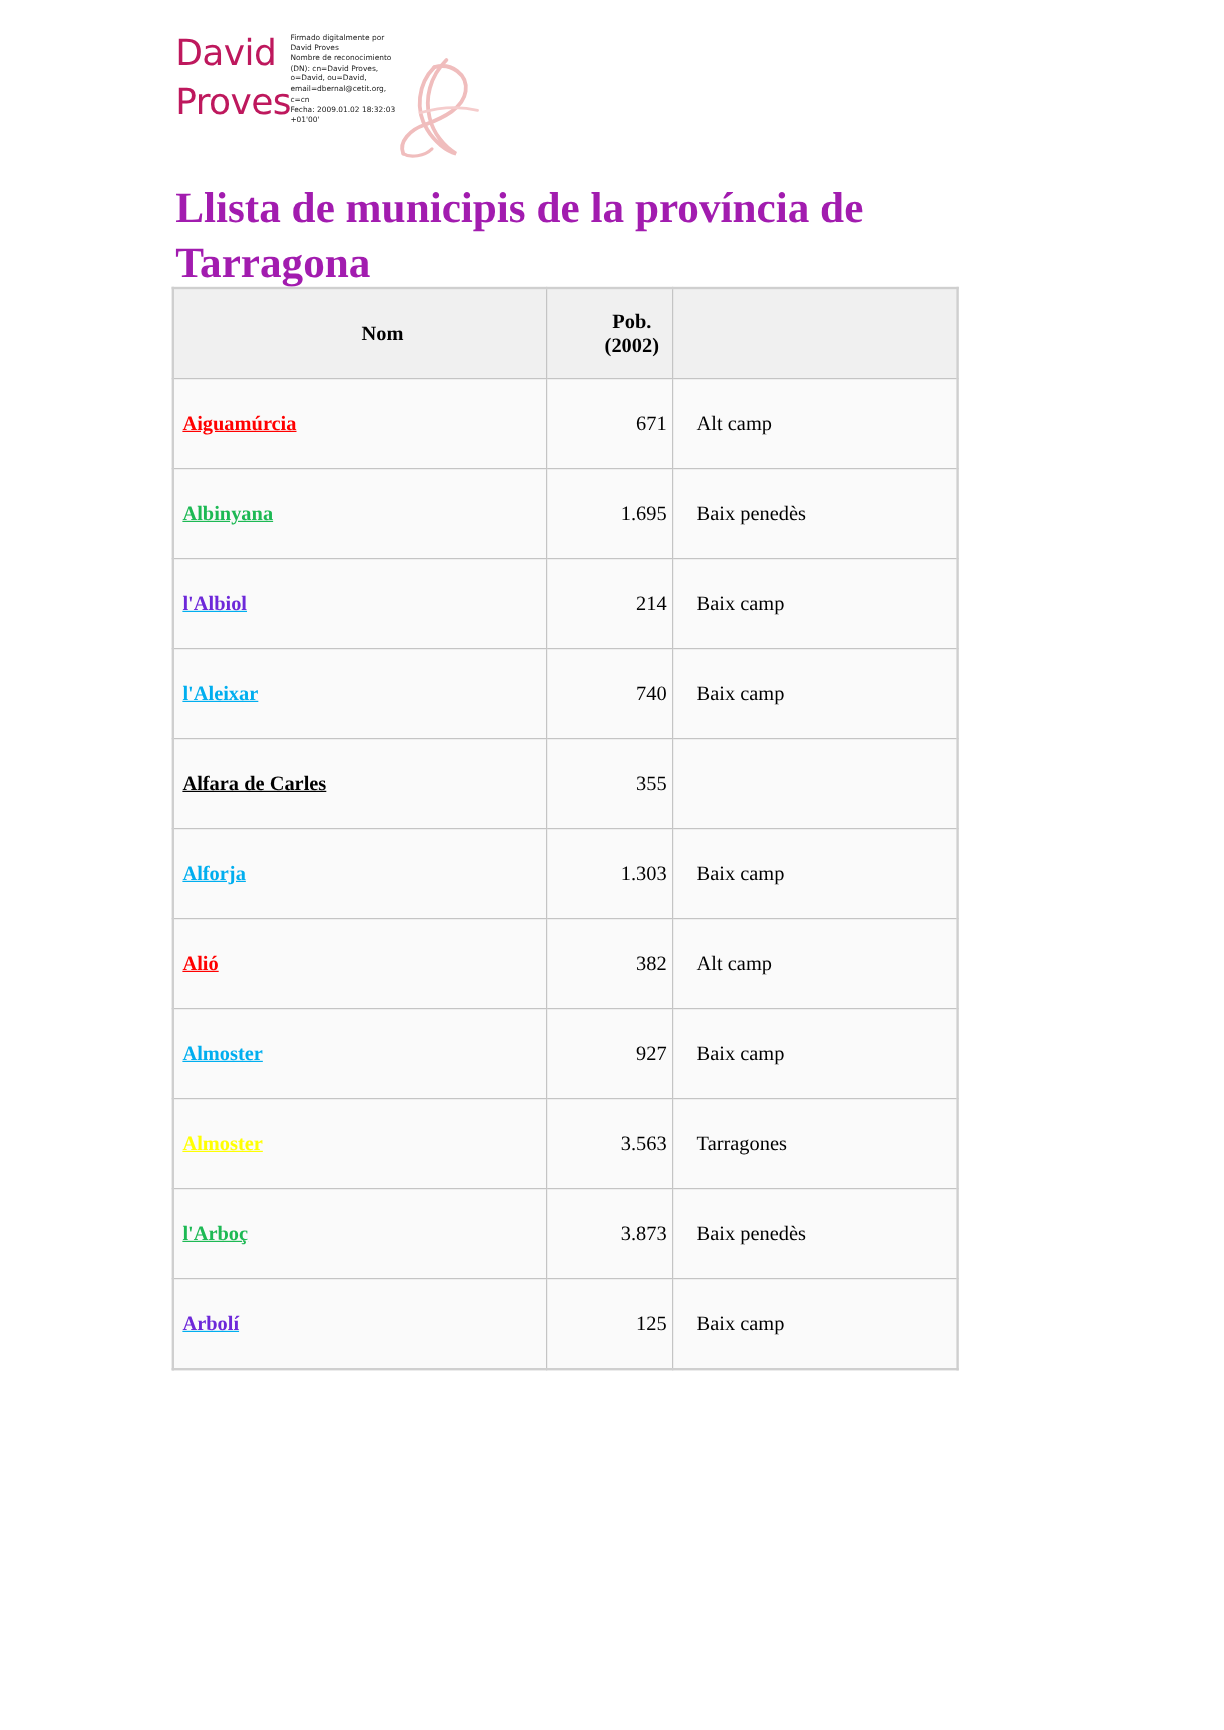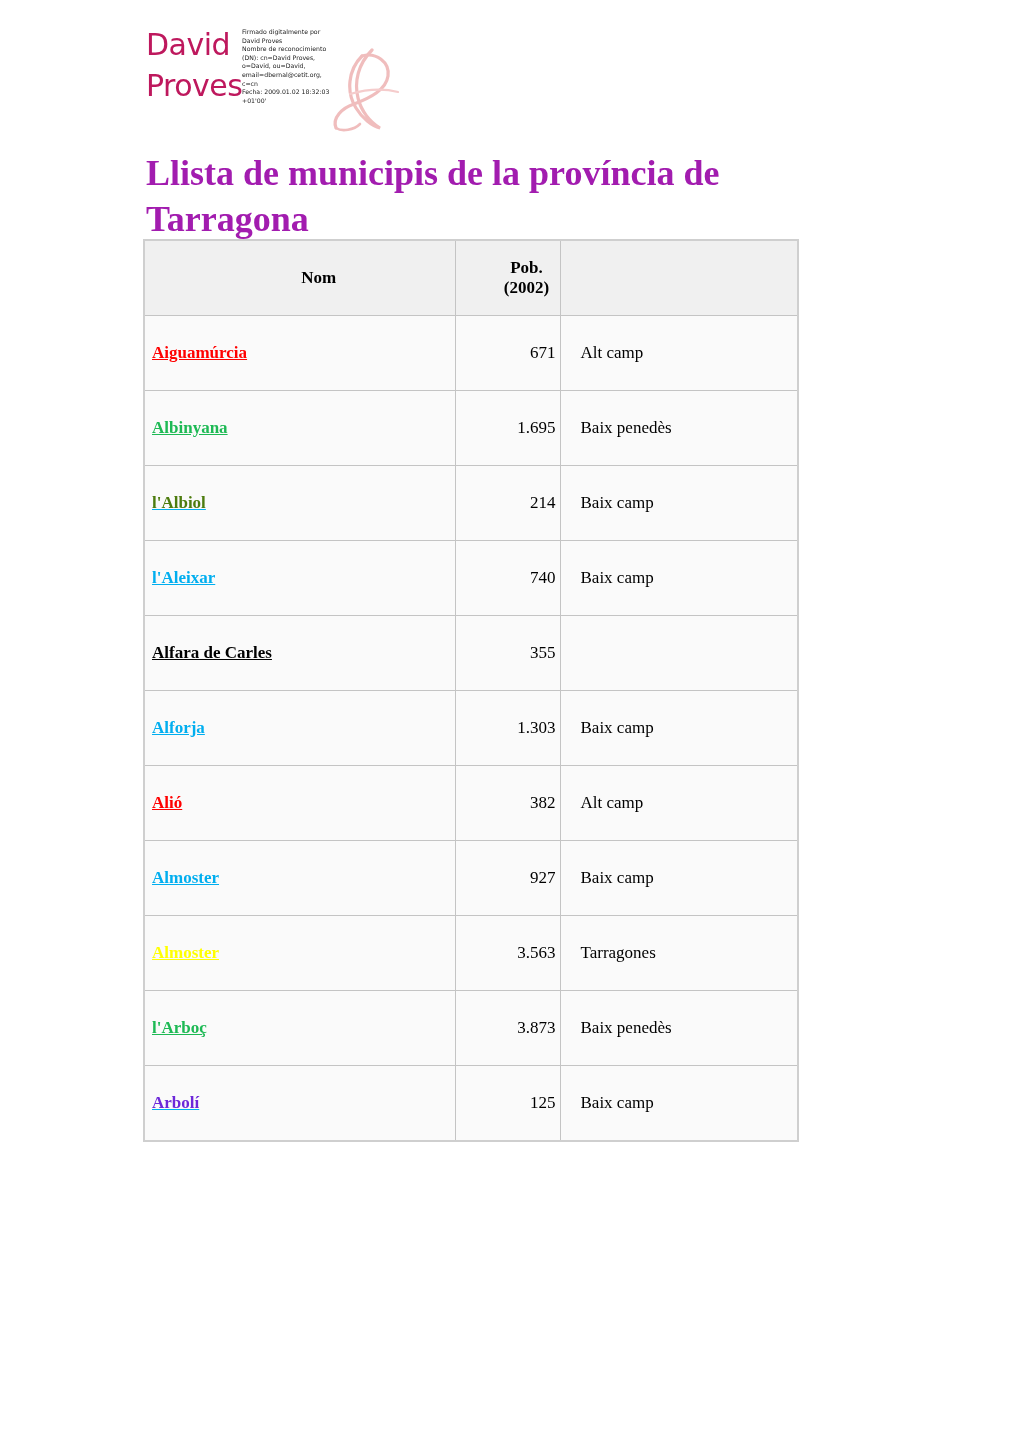--- a/index.html
+++ b/index.html
@@ -165,21 +165,21 @@
         <td class="cell-nom"><span class="muni-link" style="color: rgb(255, 0, 0); text-decoration-color: rgb(255, 0, 0);">Aiguamúrcia</span></td>
         <td class="cell-pob">671</td>
         <td class="cell-com">Alt camp</td>
       </tr>
       <tr>
         <td class="cell-nom"><span class="muni-link" style="color: rgb(29, 185, 84); text-decoration-color: rgb(29, 185, 84);">Albinyana</span></td>
         <td class="cell-pob">1.695</td>
         <td class="cell-com">Baix penedès</td>
       </tr>
       <tr>
-        <td class="cell-nom"><span class="muni-link" style="color: #4d7c0f; text-decoration-color: rgb(0, 174, 239);">l'Albiol</span></td>
+        <td class="cell-nom"><span class="muni-link" style="color: #6d28d9; text-decoration-color: rgb(0, 174, 239);">l'Albiol</span></td>
         <td class="cell-pob">214</td>
         <td class="cell-com">Baix camp</td>
       </tr>
       <tr>
         <td class="cell-nom"><span class="muni-link" style="color: rgb(0, 174, 239); text-decoration-color: rgb(0, 174, 239);">l'Aleixar</span></td>
         <td class="cell-pob">740</td>
         <td class="cell-com">Baix camp</td>
       </tr>
       <tr>
         <td class="cell-nom"><span class="muni-link" style="color: rgb(0, 0, 0); text-decoration-color: rgb(0, 0, 0);">Alfara de Carles</span></td>

